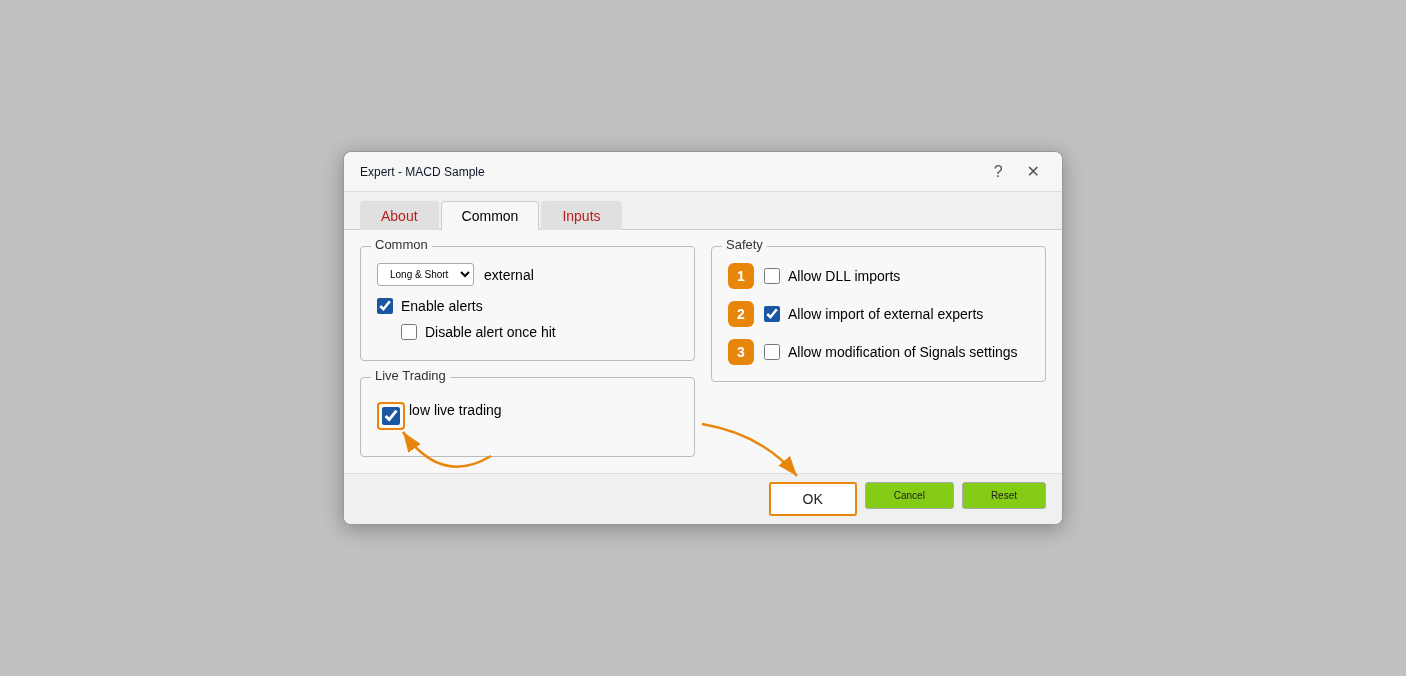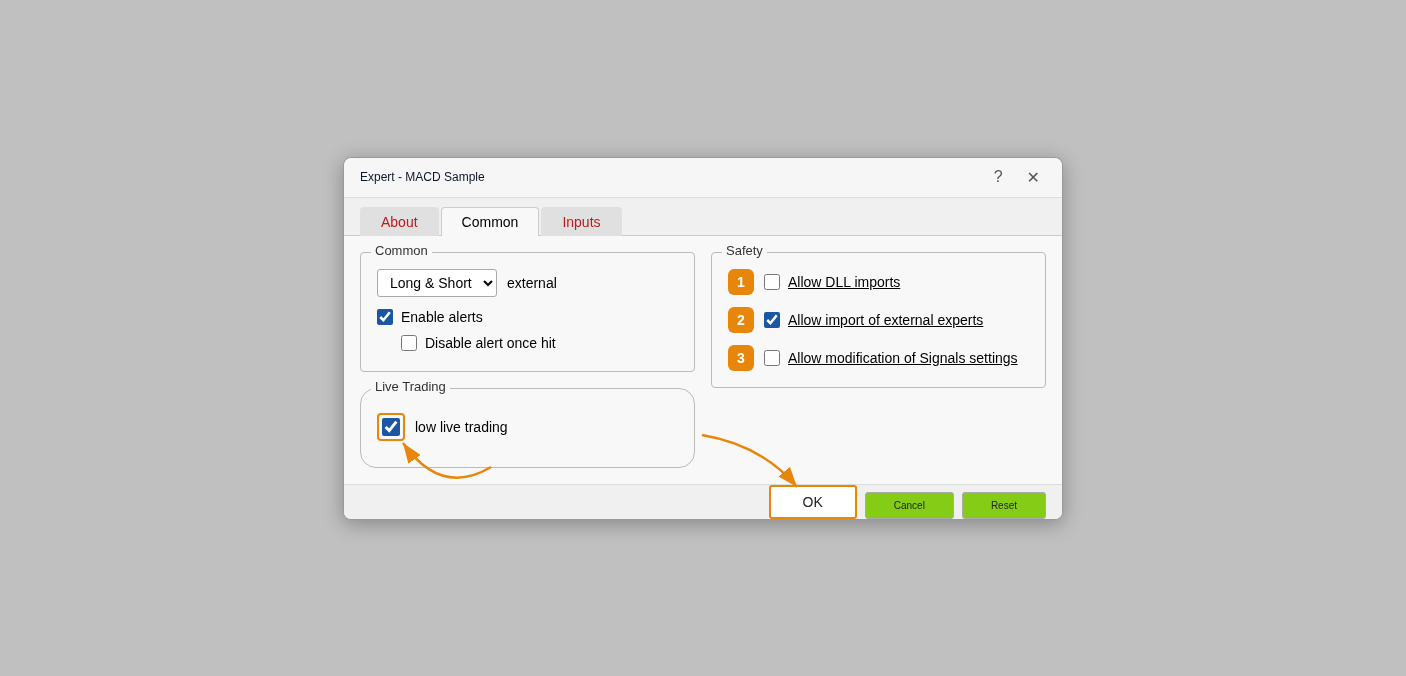--- a/index.html
+++ b/index.html
@@ -122,21 +122,21 @@
       gap: 10px;
       margin-bottom: 12px;
     }
     .form-row:last-child { margin-bottom: 0; }
 
     select {
       padding: 4px 8px;
       border: 1px solid #aaa;
       border-radius: 3px;
       background: #fff;
-      font-size: 14px;
+      font-size: 10px;
       cursor: pointer;
       appearance: auto;
     }
 
     .checkbox-row {
       display: flex;
       align-items: center;
       gap: 8px;
       margin-bottom: 10px;
     }
@@ -167,33 +167,31 @@
       display: flex;
       align-items: center;
       justify-content: center;
       flex-shrink: 0;
     }
     .safety-check-label {
       display: flex;
       align-items: center;
       gap: 8px;
       font-size: 14px;
-      text-decoration: underline;
     }
     .safety-check-label input[type="checkbox"] {
       width: 16px;
       height: 16px;
       cursor: pointer;
       accent-color: #1a56a4;
     }
 
     
     .live-trading-group {
       margin-top: 4px;
-      border-radius: 16px;
     }
 
     
     .highlighted-checkbox {
       display: inline-flex;
       align-items: center;
       justify-content: center;
       border: 2px solid #e8860c;
       border-radius: 4px;
       padding: 3px;
@@ -202,23 +200,23 @@
       width: 18px;
       height: 18px;
       cursor: pointer;
       accent-color: #1a56a4;
     }
 
     
     .footer {
       display: flex;
       justify-content: flex-end;
-      align-items: flex-end;
+      align-items: flex-start;
       gap: 8px;
-      padding: 0 16px;
+      padding: 8px 16px;
       background: #f0f0f0;
       border-top: 1px solid #ddd;
     }
     .btn {
       padding: 7px 28px;
       border: 1px solid #aaa;
       border-radius: 3px;
       background: #84cc16;
       font-size: 10px;
       cursor: pointer;
@@ -280,21 +278,21 @@
 
         <div class="checkbox-row" style="padding-left: 24px;">
           <input type="checkbox" style="">
           <label>Disable alert once hit</label>
         </div>
       </div>
 
       <div class="group-box live-trading-group" style="position:relative; min-height: 80px;">
         <span class="group-box-title">Live Trading</span>
 
-        <div style="display:flex; align-items:center; gap: 10px; margin-top: 8px;">
+        <div style="display:flex; align-items:flex-start; gap: 4px; margin-top: 8px;">
           <div class="highlighted-checkbox">
             <input type="checkbox" checked="" style="">
           </div>
           <span>low live trading</span>
         </div>
 
         <svg style="position:absolute; bottom: -10px; left: 0; width: 180px; height: 80px; overflow: visible; pointer-events:none;">
           <defs>
             <marker id="arrowhead1" markerWidth="8" markerHeight="6" refX="8" refY="3" orient="auto">
               <polygon points="0 0, 8 3, 0 6" fill="#e8860c"></polygon>

